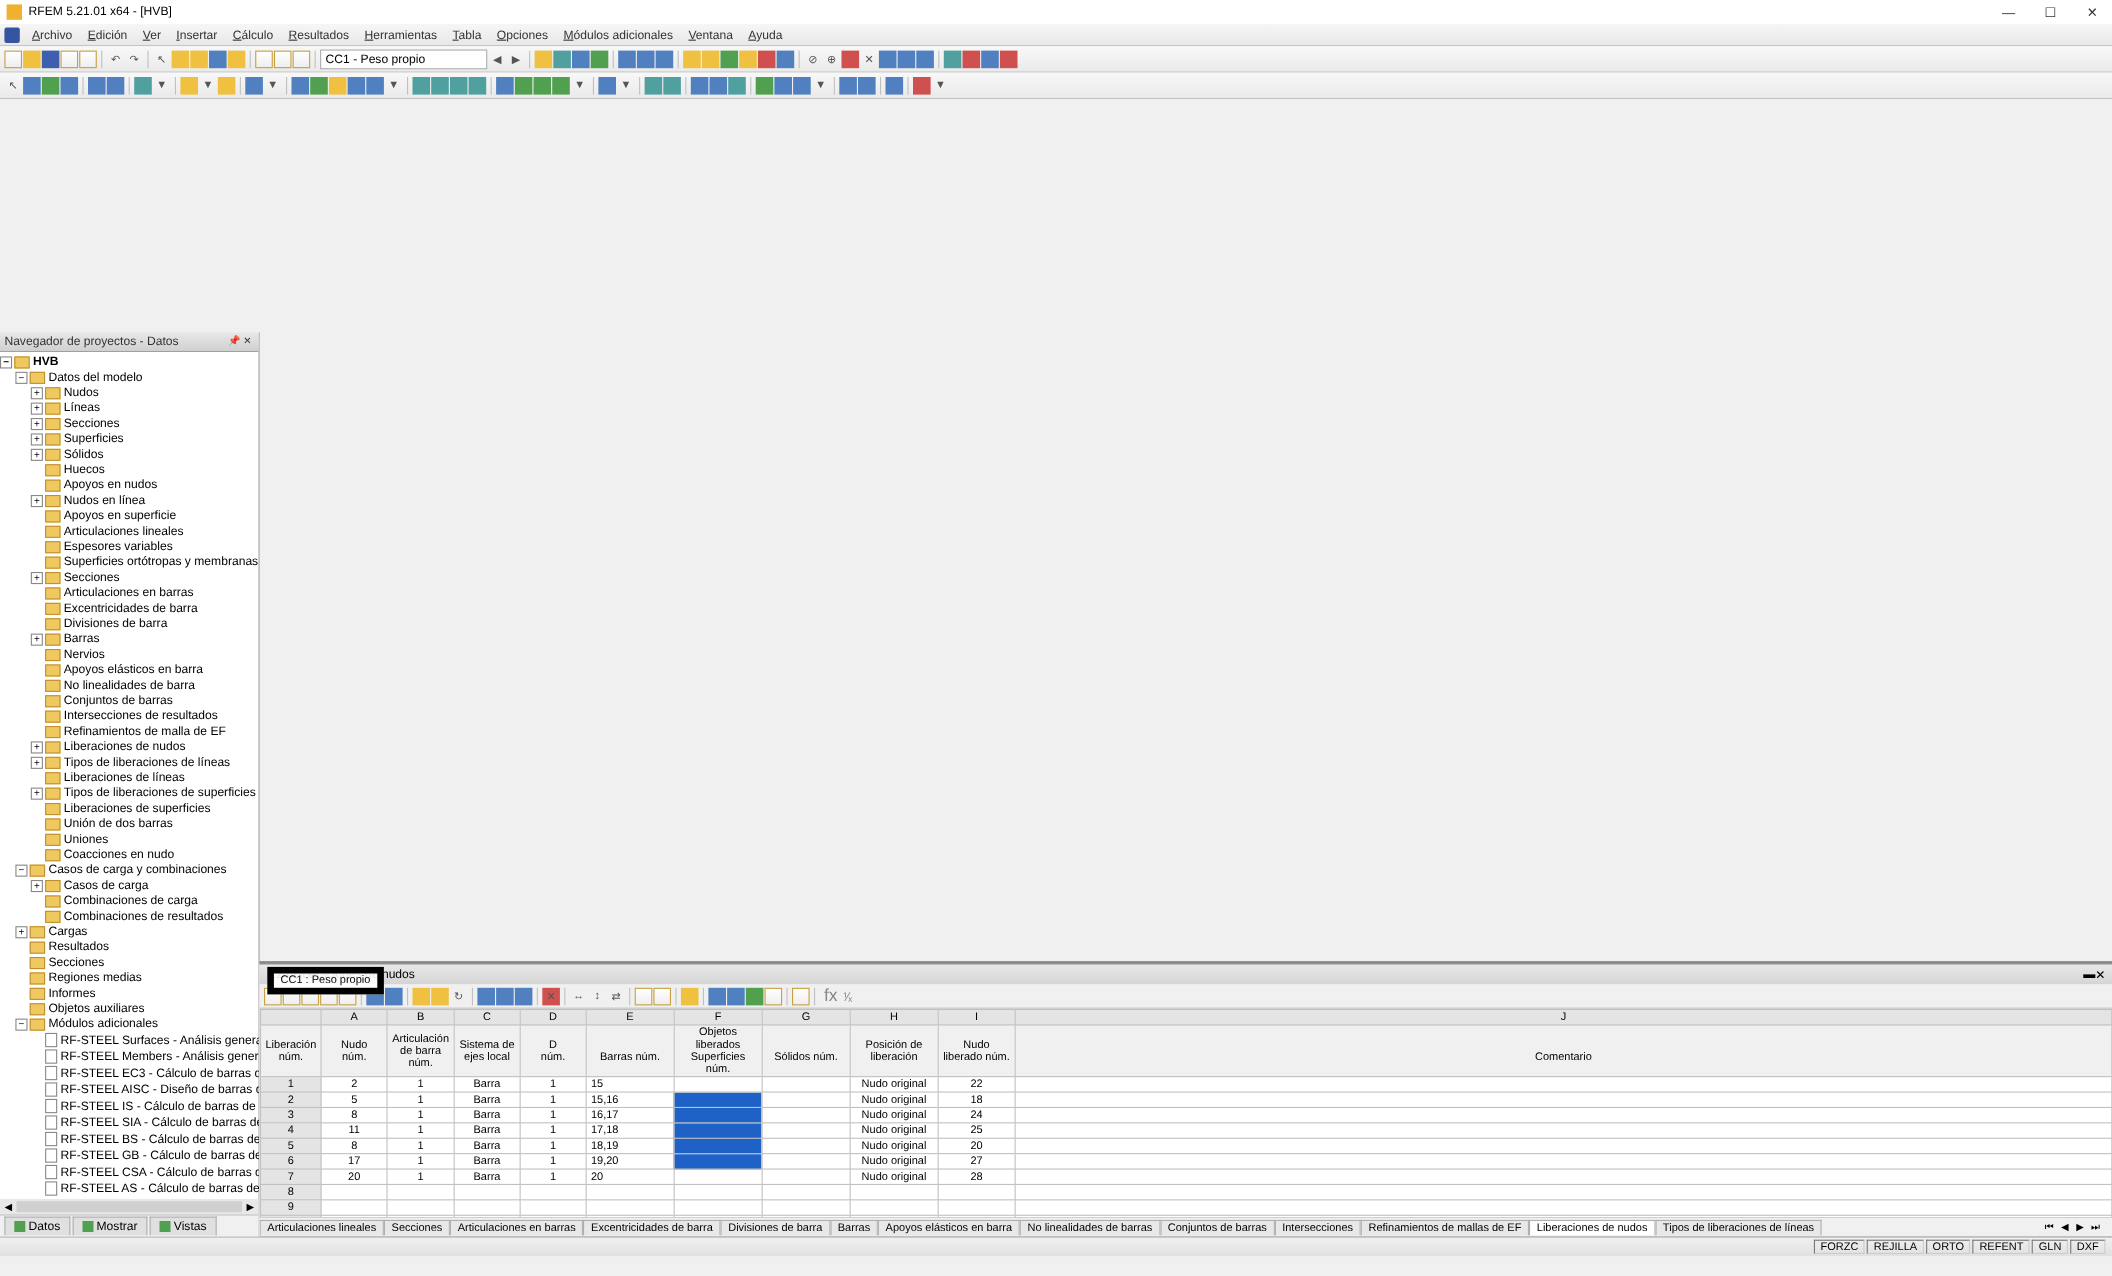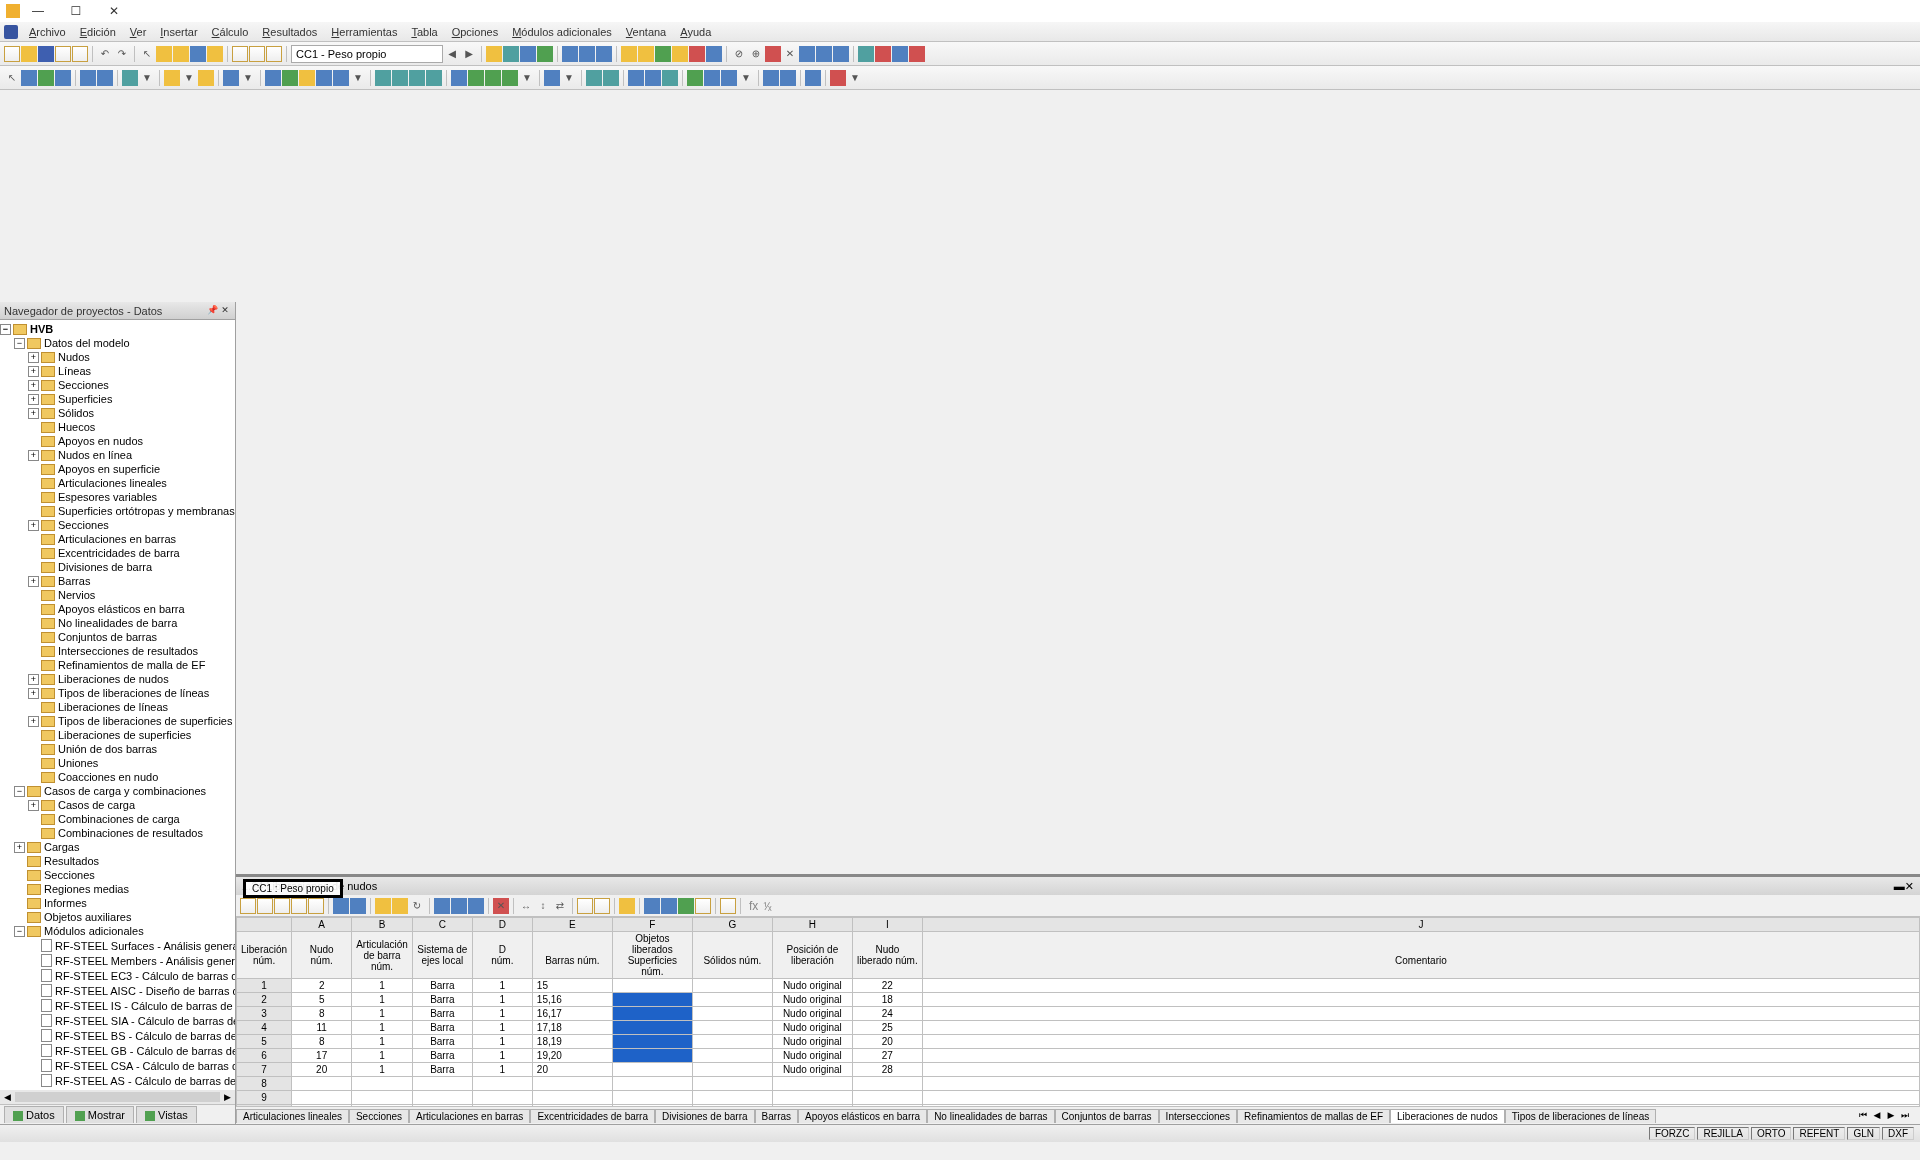--- a/index.html
+++ b/index.html
@@ -42,21 +42,21 @@
 .tree-folder { width: 14px; height: 11px; background: #f0c860; border: 1px solid #c09030; margin-right: 3px; }
 .tree-folder.doc { background: #fff; border-color: #888; width: 11px; height: 13px; }
 .tree-row-inner { display: flex; align-items: center; }
 
 .bottom-tabs { height: 20px; background: #f0f0f0; display: flex; align-items: center; border-top: 1px solid #c0c0c0; padding: 0 4px; gap: 2px; }
 .bottom-tab { padding: 2px 8px; background: #e0e0e0; border: 1px solid #b0b0b0; border-bottom: none; font-size: 11px; cursor: pointer; }
 .bottom-tab .tab-icon { width: 10px; height: 10px; display: inline-block; background: #50a050; margin-right: 3px; vertical-align: middle; }
 
 .content { flex: 1; display: flex; flex-direction: column; }
 .viewport-container { flex: 1; position: relative; background: #7a7a7a; border: 1px solid #888; }
-.vp-label { position: absolute; top: 4px; left: 6px; background: rgba(255,255,255,0.9); padding: 1px 6px; font-size: 10px; border: 3px solid #000000; }
+.vp-label { position: absolute; top: 4px; left: 6px; background: rgba(255,255,255,0.9); padding: 1px 6px; font-size: 10px; border: 6px solid #000000; }
 .vp-scroll-r { position: absolute; right: 0; top: 0; bottom: 0; width: 14px; background: #e8e8e8; }
 .vp-canvas { position: absolute; inset: 0 14px 14px 0; overflow: hidden; }
 .cursor { position: absolute; width: 12px; height: 16px; }
 .cursor::before { content:''; position:absolute; width:0; height:0; border-left:6px solid #000; border-top:4px solid transparent; border-bottom:8px solid transparent; filter: drop-shadow(1px 0 0 #fff); }
 
 .table-section { height: 248px; background: #fff; border-top: 1px solid #888; display: flex; flex-direction: column; }
 .table-title-bar { height: 18px; background: linear-gradient(#e8e8e8,#d4d4d4); padding: 2px 6px; font-size: 11px; display: flex; align-items: center; }
 .table-title-bar .spacer { flex: 1; }
 .table-toolbar { height: 22px; background: #f0f0f0; display: flex; align-items: center; padding: 0 4px; gap: 1px; border-bottom: 1px solid #c0c0c0; }
 
@@ -79,20 +79,21 @@
 .status-cell { padding: 0 5px; border: 1px inset #ccc; margin-left: 2px; }
 
 
 .slab-poly { position: absolute; left: 0; top: 0; width: 100%; height: 100%; }
 </style>
 </head>
 <body>
 
 <div class="title-bar">
   <div class="app-icon"></div>
+  <div class="title">RFEM 5.21.01 x64 - [HVB]</div>
   <div class="win-btns">
     <div class="win-btn">—</div>
     <div class="win-btn">☐</div>
     <div class="win-btn">✕</div>
   </div>
 </div>
 
 <div class="menu-bar">
   <div class="logo"></div>
   <div id="menu-host"><span class="menu-item"><u>A</u>rchivo</span><span class="menu-item"><u>E</u>dición</span><span class="menu-item"><u>V</u>er</span><span class="menu-item"><u>I</u>nsertar</span><span class="menu-item"><u>C</u>álculo</span><span class="menu-item"><u>R</u>esultados</span><span class="menu-item"><u>H</u>erramientas</span><span class="menu-item"><u>T</u>abla</span><span class="menu-item"><u>O</u>pciones</span><span class="menu-item"><u>M</u>ódulos adicionales</span><span class="menu-item"><u>V</u>entana</span><span class="menu-item"><u>A</u>yuda</span></div>
@@ -737,21 +738,21 @@
         <div class="tb-sep"></div>
         <div class="tb-btn icon-yellow"></div>
         <div class="tb-sep"></div>
         <div class="tb-btn icon-blue"></div>
         <div class="tb-btn icon-blue"></div>
         <div class="tb-btn icon-green"></div>
         <div class="tb-btn icon-doc"></div>
         <div class="tb-sep"></div>
         <div class="tb-btn icon-doc"></div>
         <div class="tb-sep"></div>
-        <span style="color:#888;font-size:12px;padding:0 4px">fx</span>
+        <span style="color:#888;font-size:16px;padding:0 4px">fx</span>
         <span style="color:#888;font-size:11px">⅟ₓ</span>
       </div>
       <div class="grid-wrap">
         <table class="grid" id="grid-host">
             <thead>
               <tr>
                 <th class="col-letter" style="width:30px"></th>
                 <th class="col-letter" style="width:60px">A</th>
                 <th class="col-letter" style="width:60px">B</th>
                 <th class="col-letter" style="width:60px">C</th>

